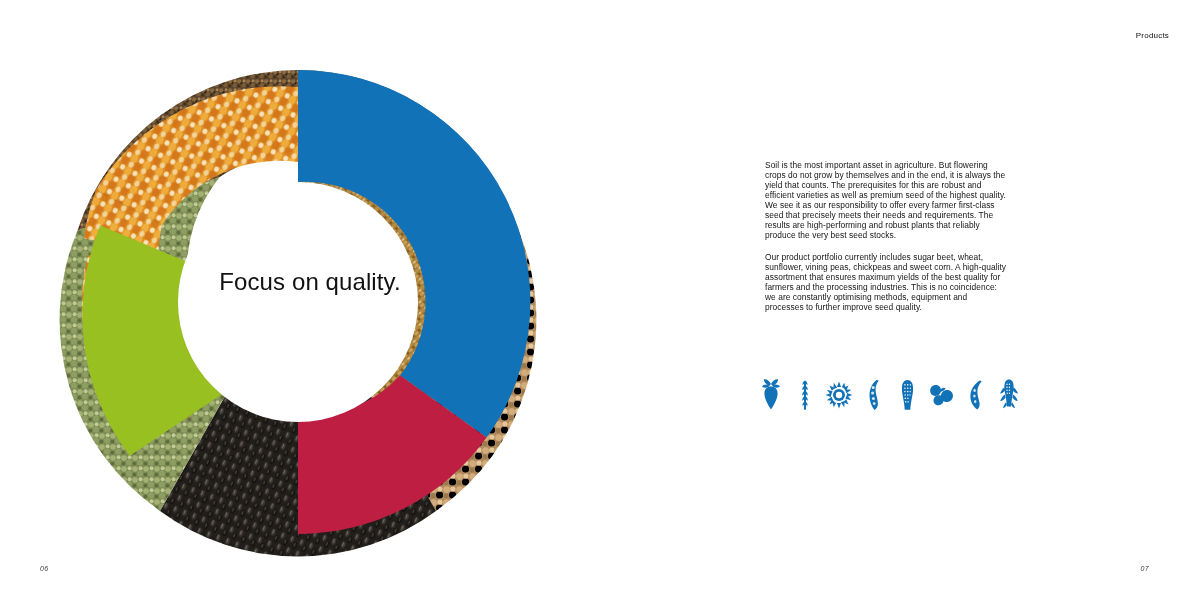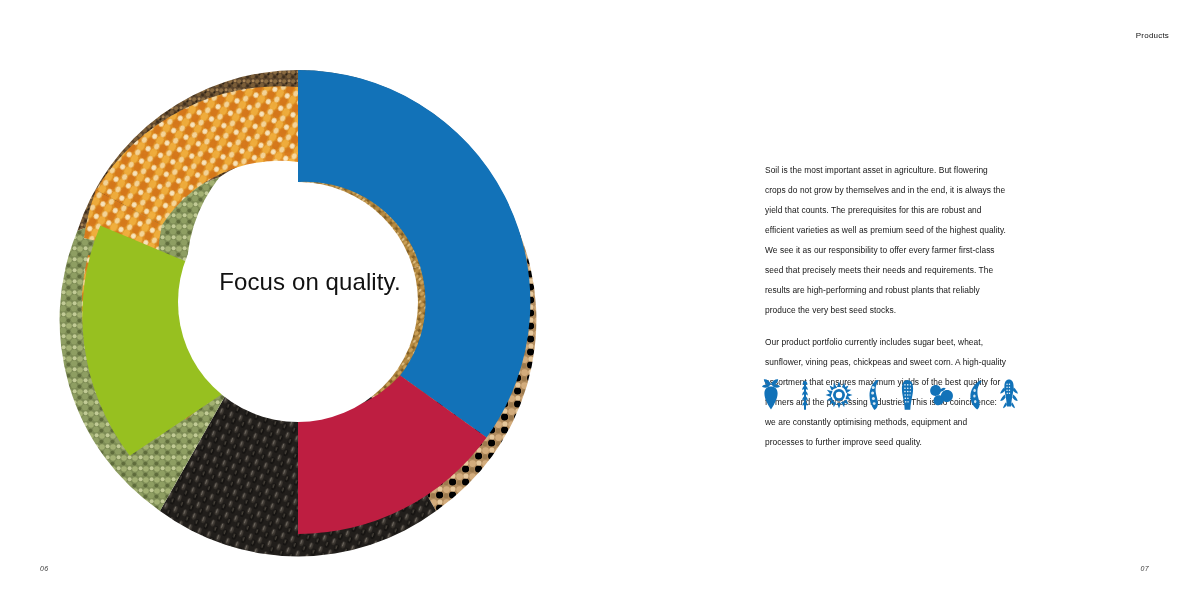--- a/index.html
+++ b/index.html
@@ -73,21 +73,21 @@
   
   .copy {
     position: absolute;
     left: 765px;
     top: 160px;
     width: 243px;
   }
   .copy p {
     margin: 0;
     font-size: 8.4px;
-    line-height: 20px;
+    line-height: 10px;
     text-align: left;
     color: #151515;
     letter-spacing: 0.05px;
   }
   .copy p + p { margin-top: 11.6px; }
 
   .icon-row {
     position: absolute;
     left: 757px;
     top: 375px;

